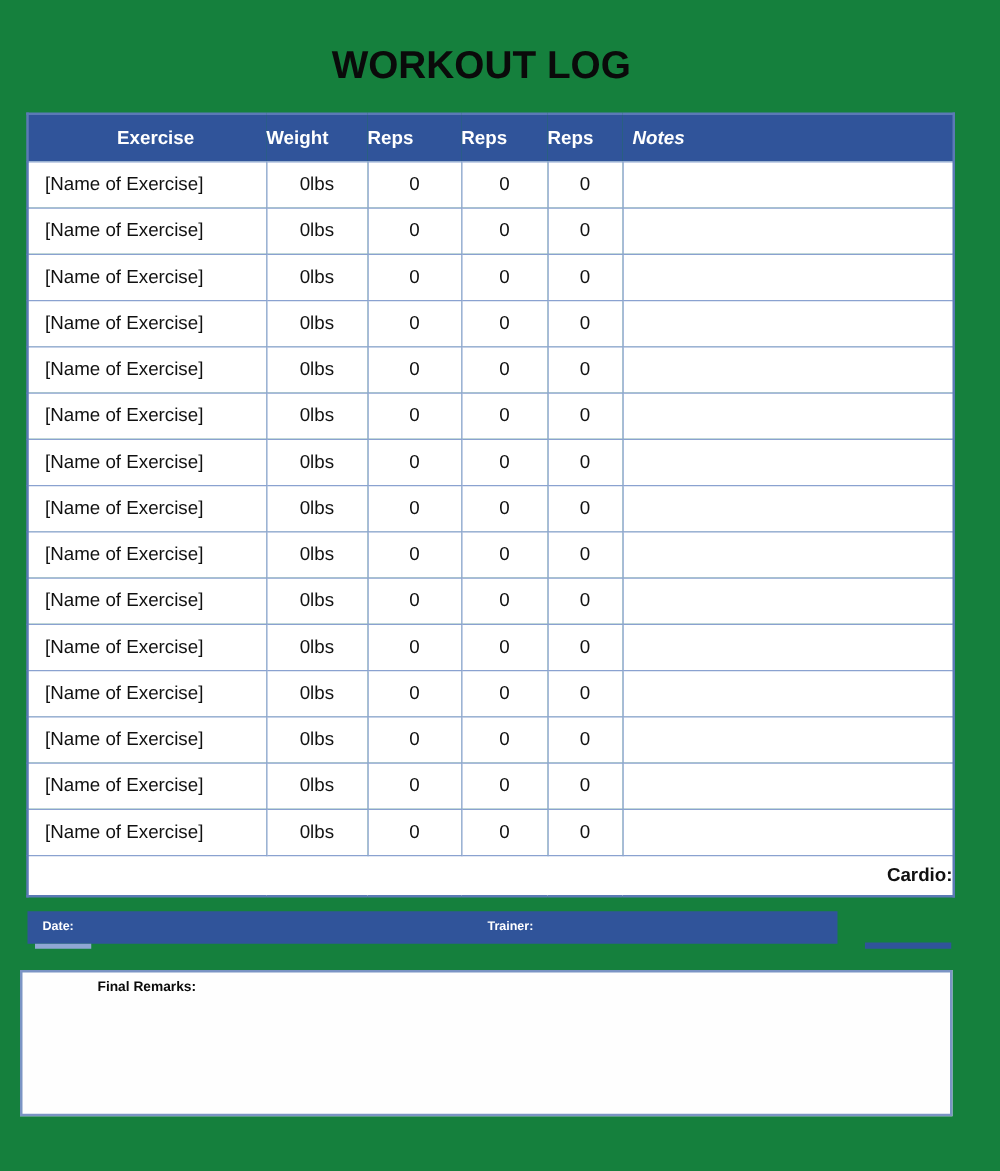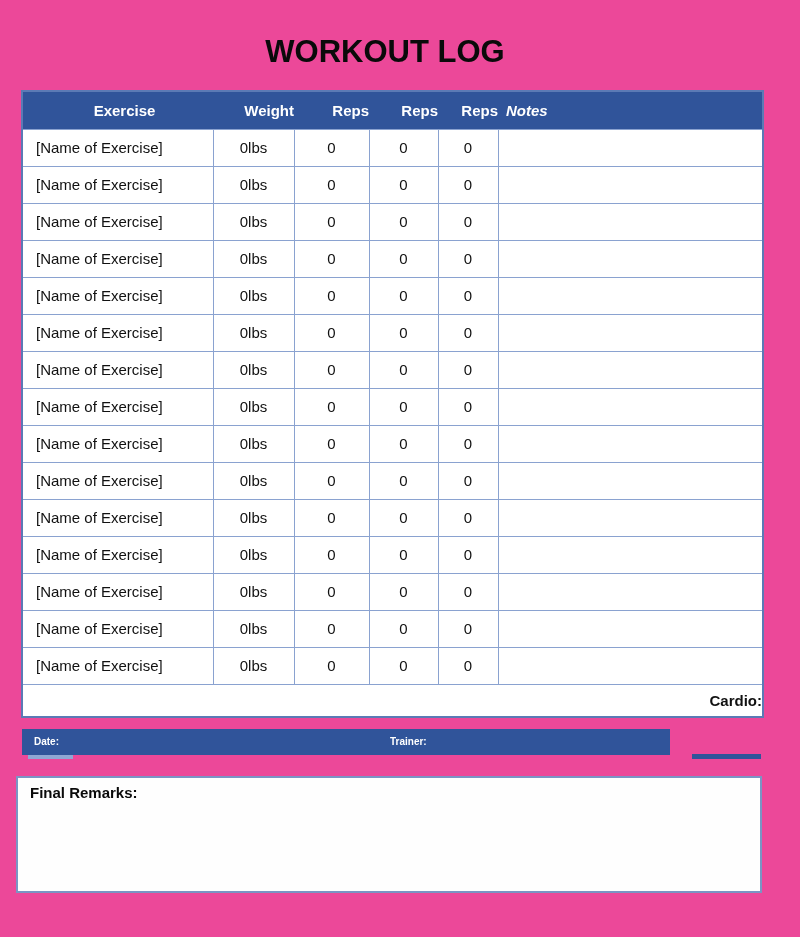--- a/index.html
+++ b/index.html
@@ -4,21 +4,21 @@
 <style>
   html, body {
     margin: 0;
     padding: 0;
     background: #ffffff;
   }
   .page {
     position: relative;
     width: 800px;
     height: 937px;
-    background: #ec4899;
+    background: #15803d;
     font-family: "Liberation Sans", sans-serif;
     color: #111111;
     overflow: hidden;
   }
   .title {
     position: absolute;
     top: 34px;
     left: 0;
     width: 770px;
     text-align: center;
@@ -44,21 +44,21 @@
   .col3 { width: 69px; }
   .col4 { width: 60px; }
   .col5 { width: auto; font-style: italic; }
   thead tr { height: 38px; }
   thead th {
     background: var(--header-blue);
     color: #ffffff;
     font-weight: bold;
     font-size: 15px;
     border: 0;
-    text-align: right;
+    text-align: left;
     vertical-align: middle;
     padding: 0;
   }
   thead th.col0 { text-align: center; padding-left: 13px; }
   thead th.col5 { text-align: left; padding-left: 8px; }
   tbody tr.exercise-row { height: 37px; }
   tbody td {
     border: 1px solid var(--border-inner);
     vertical-align: middle;
     text-align: center;
@@ -120,24 +120,25 @@
   .remarks-box {
     position: absolute;
     left: 16px;
     top: 776px;
     width: 742px;
     height: 113px;
     border: 2px solid var(--border-remarks);
     background: #fefefe;
   }
   .remarks-box .remarks-label {
-    font-size: 15px;
+    font-size: 11px;
     font-weight: bold;
     color: #0a0a0a;
     padding: 6px 0 0 12px;
+    margin-left: 48px;
   }
 </style>
 </head>
 <body>
 
 <div class="page">
 
   <div class="title">WORKOUT LOG</div>
 
   <table class="workout">

